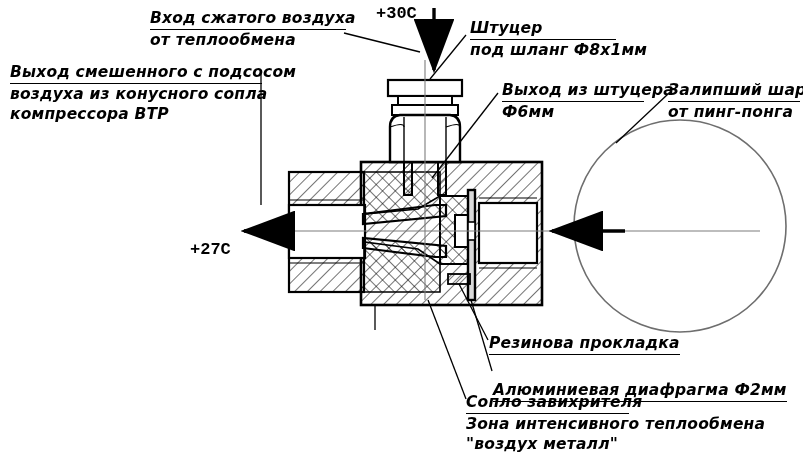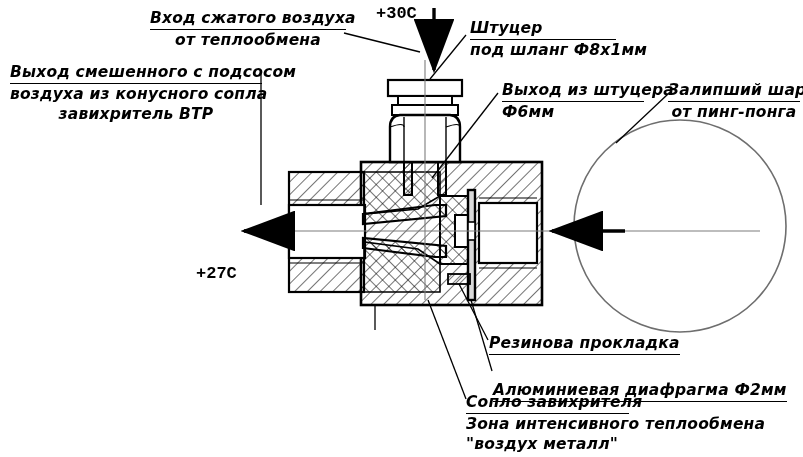--- a/index.html
+++ b/index.html
@@ -35,21 +35,21 @@
     color: #000000;
     white-space: nowrap;
     letter-spacing: 0.2px;
     line-height: 20px;
   }
   .anno.under {
     border-bottom: 1.6px solid #000;
     padding-bottom: 1px;
   }
   .anno.right {
-    text-align: center;
+    text-align: left;
   }
   .temp {
     position: absolute;
     font-family: Liberation Mono, monospace;
     font-style: normal;
     font-size: 17px;
     font-weight: 600;
     color: #000;
     white-space: nowrap;
   }
@@ -187,21 +187,21 @@
       <path d="M488,340 L459,284"></path>
 
       <path d="M492,371 L471,300"></path>
 
       <path d="M466,399 L428,300"></path>
     </g>
   </svg>
 
   <div class="temp" style="left:376px; top:4px;">+30C</div>
 
-  <div class="temp" style="left:190px; top:264px;margin-left:6px;">+27C</div>
+  <div class="temp" style="left:190px; top:240px;">+27C</div>
 
   <div class="lbl-block" style="left:150px; top:8px; width:196px;">
     <span class="anno under right">Вход  сжатого воздуха</span>
     <span class="anno right">от теплообмена</span>
   </div>
 
   <div class="lbl-block" style="left:470px; top:18px; width:146px;">
     <span class="anno under">Штуцер</span>
     <span class="anno">под шланг Ф8x1мм</span>
   </div>
@@ -212,21 +212,21 @@
   </div>
 
   <div class="lbl-block" style="left:668px; top:80px; width:132px;">
     <span class="anno under">Залипший шарик</span>
     <span class="anno right">от пинг-понга</span>
   </div>
 
   <div class="lbl-block" style="left:10px; top:62px; width:252px;">
     <span class="anno under">Выход  смешенного с подсосом</span>
     <span class="anno right">воздуха из конусного сопла</span>
-    <span class="anno right">завихритель ВТР</span>
+    <span class="anno right">компрессора ВТР</span>
   </div>
 
   <div class="lbl-block" style="left:258px; top:322px; width:117px;">
   </div>
 
   <div class="lbl-block" style="left:489px; top:333px;">
     <span class="anno under">Резинова прокладка</span>
   </div>
 
   <div class="lbl-block" style="left:493px; top:364px;margin-top:16px;">

